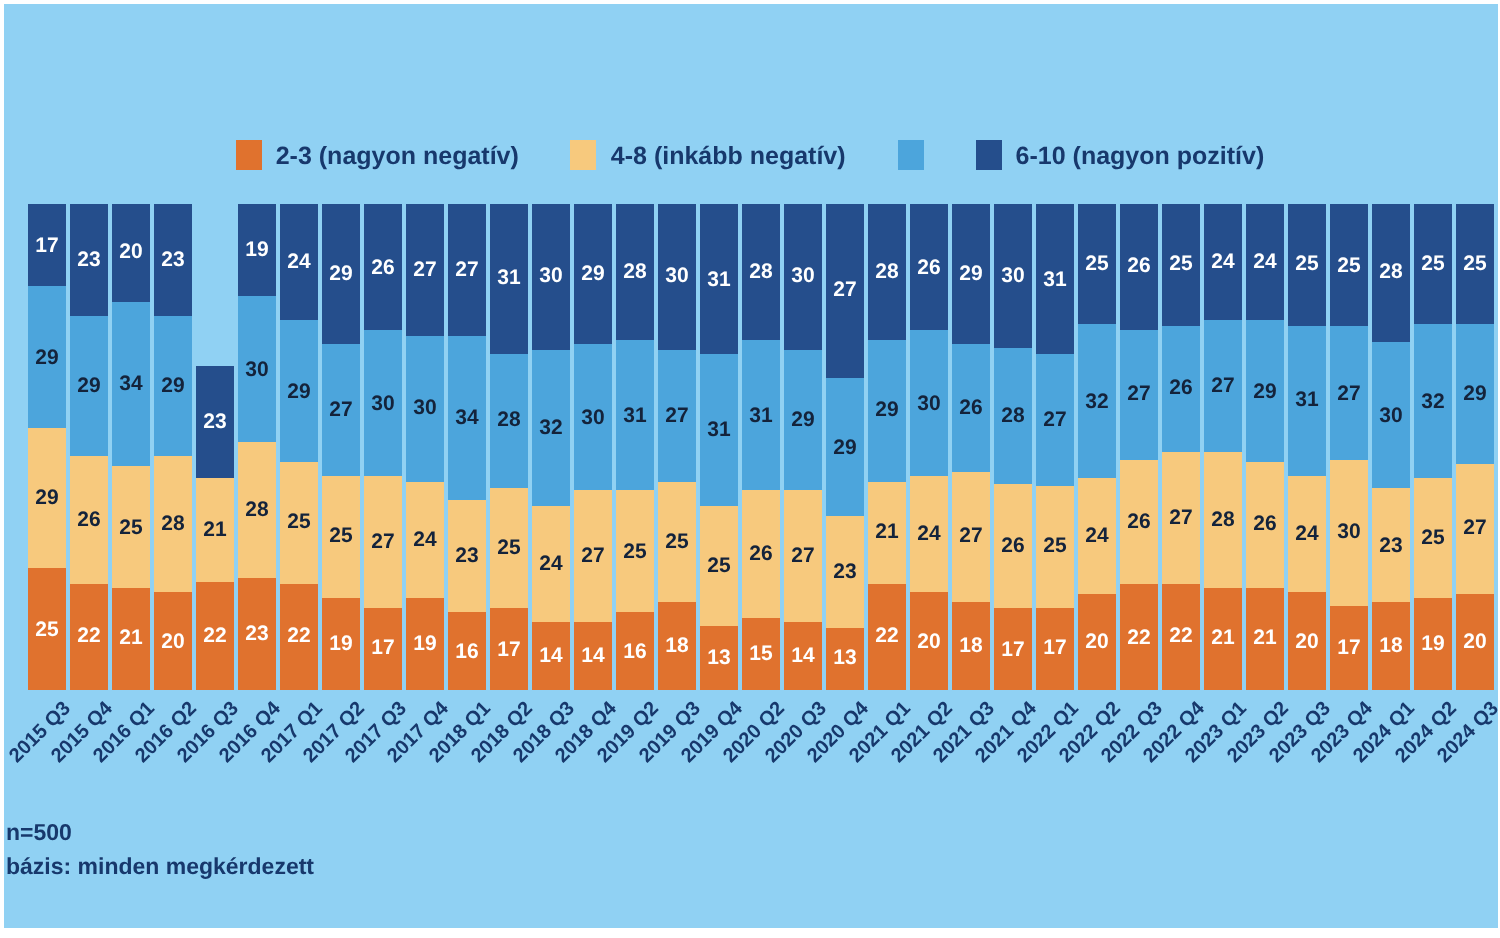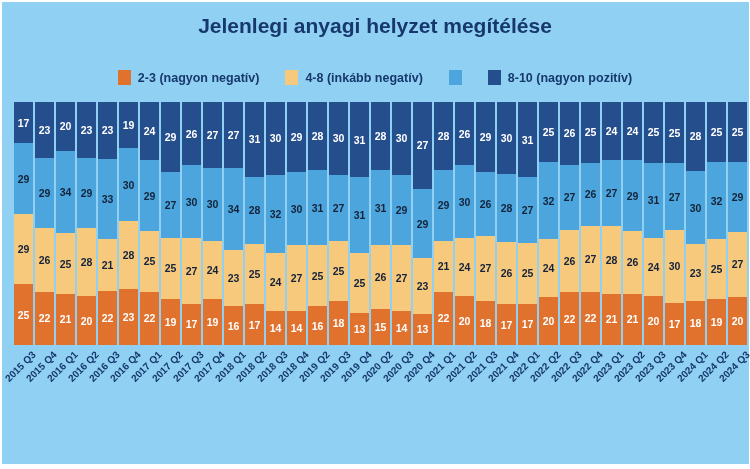--- a/index.html
+++ b/index.html
@@ -26,37 +26,36 @@
     transform-origin:100% 0;transform:translateX(-100%) rotate(-45deg);
   }
   .footer{position:absolute;left:3px;top:409px;font-size:11.5px;font-weight:bold;color:#17386C;line-height:17px;}
 </style>
 </head>
 <body>
 
 <div class="page">
   <div class="canvas"></div>
 
-  <h1 class="title">Jelenlegi anyagi helyzet megítélése</h1>
 
   <div class="legend">
     <div class="legend-item">
       <span class="swatch" style="background: rgb(224, 114, 46);"></span>
       <span class="legend-label">2-3 (nagyon negatív)</span>
     </div>
     <div class="legend-item">
       <span class="swatch" style="background: rgb(247, 201, 125);"></span>
       <span class="legend-label">4-8 (inkább negatív)</span>
     </div>
     <div class="legend-item">
       <span class="swatch" style="background: rgb(76, 165, 220);"></span>
     </div>
     <div class="legend-item">
       <span class="swatch" style="background: rgb(37, 78, 140);"></span>
-      <span class="legend-label">8-10 (nagyon pozitív)</span>
+      <span class="legend-label">6-10 (nagyon pozitív)</span>
     </div>
   </div>
 
   <div class="plot">
       <div class="bar">
         <div class="seg" style="height: 25%; background: rgb(224, 114, 46);">
           <span style="color: rgb(255, 255, 255);">25</span>
         </div>
         <div class="seg" style="height: 29%; background: rgb(247, 201, 125);">
           <span style="color: rgb(20, 35, 59);">29</span>
@@ -109,23 +108,20 @@
         <div class="seg" style="height: 23%; background: rgb(37, 78, 140);">
           <span style="color: rgb(255, 255, 255);">23</span>
         </div>
       </div>
       <div class="bar">
         <div class="seg" style="height: 22.222%; background: rgb(224, 114, 46);">
           <span style="color: rgb(255, 255, 255);">22</span>
         </div>
         <div class="seg" style="height: 21.212%; background: rgb(247, 201, 125);">
           <span style="color: rgb(20, 35, 59);">21</span>
-        </div>
-        <div class="seg" style="height: 33.333%; background: rgb(76, 165, 220);">
-          <span style="color: rgb(20, 35, 59);">33</span>
         </div>
         <div class="seg" style="height: 23.232%; background: rgb(37, 78, 140);">
           <span style="color: rgb(255, 255, 255);">23</span>
         </div>
       </div>
       <div class="bar">
         <div class="seg" style="height: 23%; background: rgb(224, 114, 46);">
           <span style="color: rgb(255, 255, 255);">23</span>
         </div>
         <div class="seg" style="height: 28%; background: rgb(247, 201, 125);">
@@ -576,13 +572,17 @@
       <span class="xlabel" style="left: 597px;">2022 Q4</span>
       <span class="xlabel" style="left: 618px;">2023 Q1</span>
       <span class="xlabel" style="left: 639px;">2023 Q2</span>
       <span class="xlabel" style="left: 660px;">2023 Q3</span>
       <span class="xlabel" style="left: 681px;">2023 Q4</span>
       <span class="xlabel" style="left: 702px;">2024 Q1</span>
       <span class="xlabel" style="left: 723px;">2024 Q2</span>
       <span class="xlabel" style="left: 744px;">2024 Q3</span>
     </div>
 
+  <div class="footer">
+    <div>n=500</div>
+    <div>bázis: minden megkérdezett</div>
+  </div>
 </div>
 
 </body></html>

